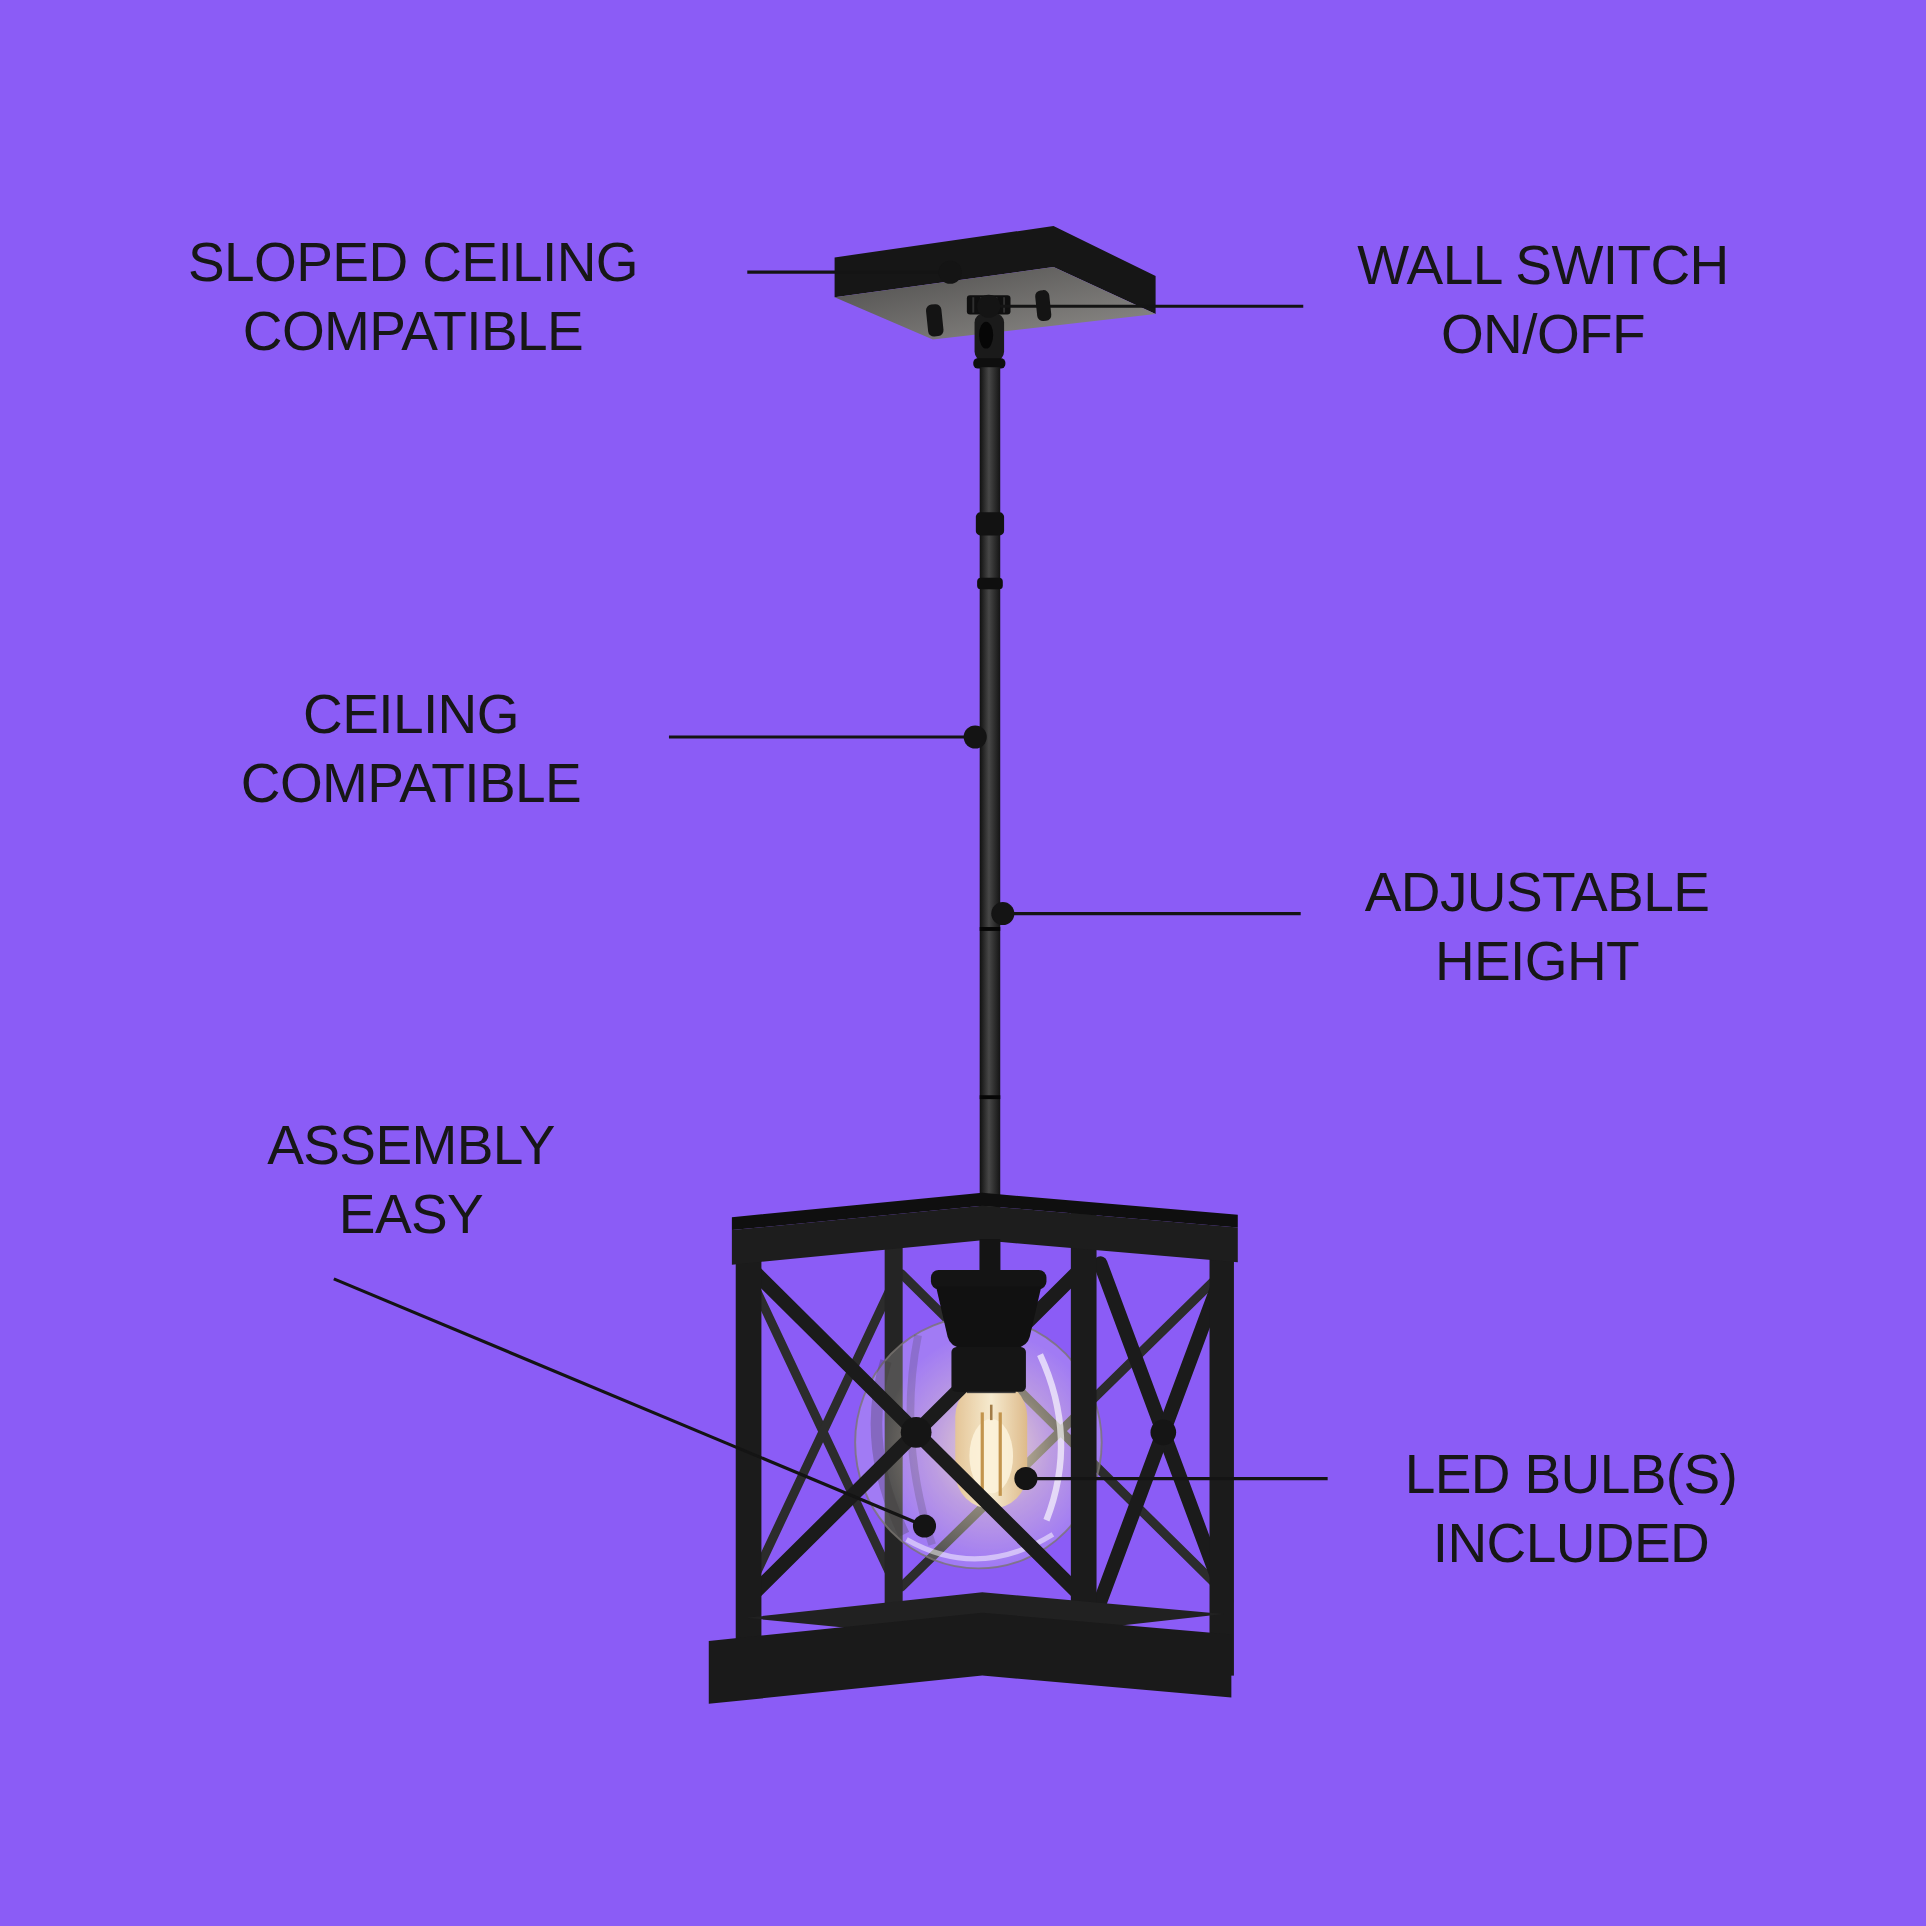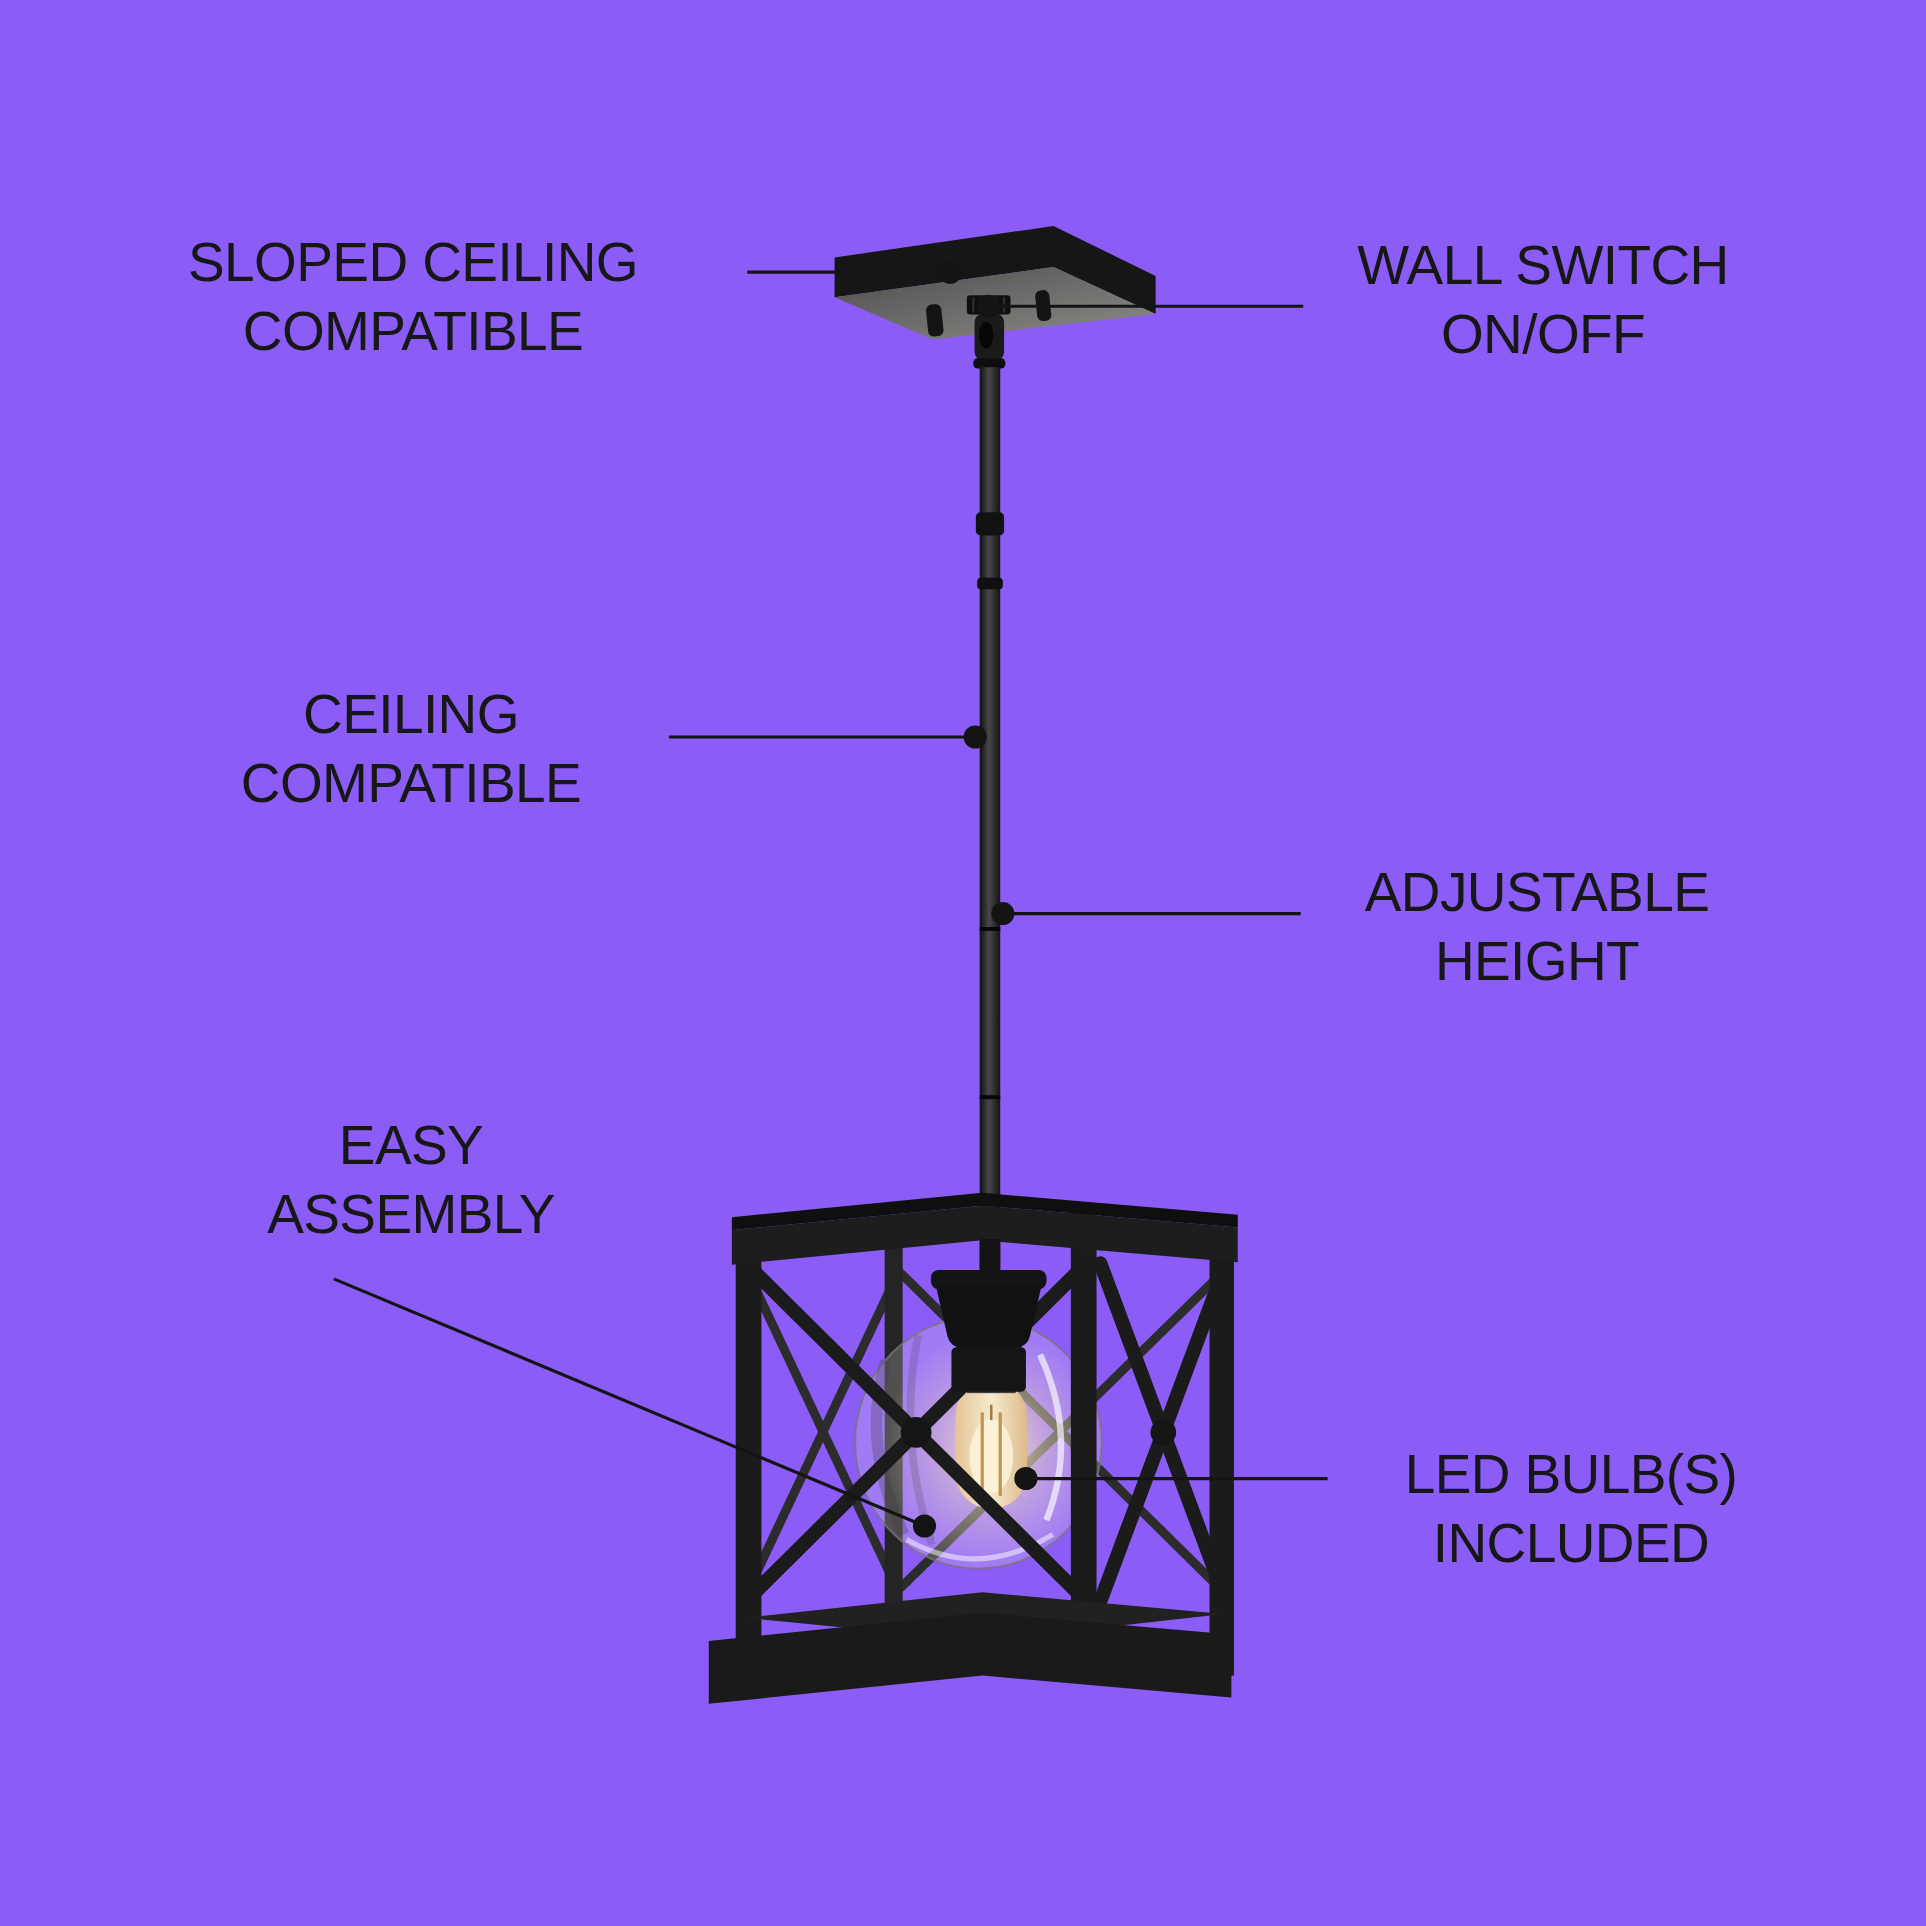--- a/index.html
+++ b/index.html
@@ -166,22 +166,22 @@
     <div>CEILING</div>
     <div>COMPATIBLE</div>
   </div>
 
   <div class="label" style="left:1537px;top:927px;">
     <div>ADJUSTABLE</div>
     <div>HEIGHT</div>
   </div>
 
   <div class="label" style="left:411px;top:1180px;">
+    <div>ASSEMBLY</div>
     <div>EASY</div>
-    <div>ASSEMBLY</div>
   </div>
 
   <div class="label" style="left:1571px;top:1465px;margin-top:44px;">
     <div>LED BULB(S)</div>
     <div>INCLUDED</div>
   </div>
 
 </div>
 
 

